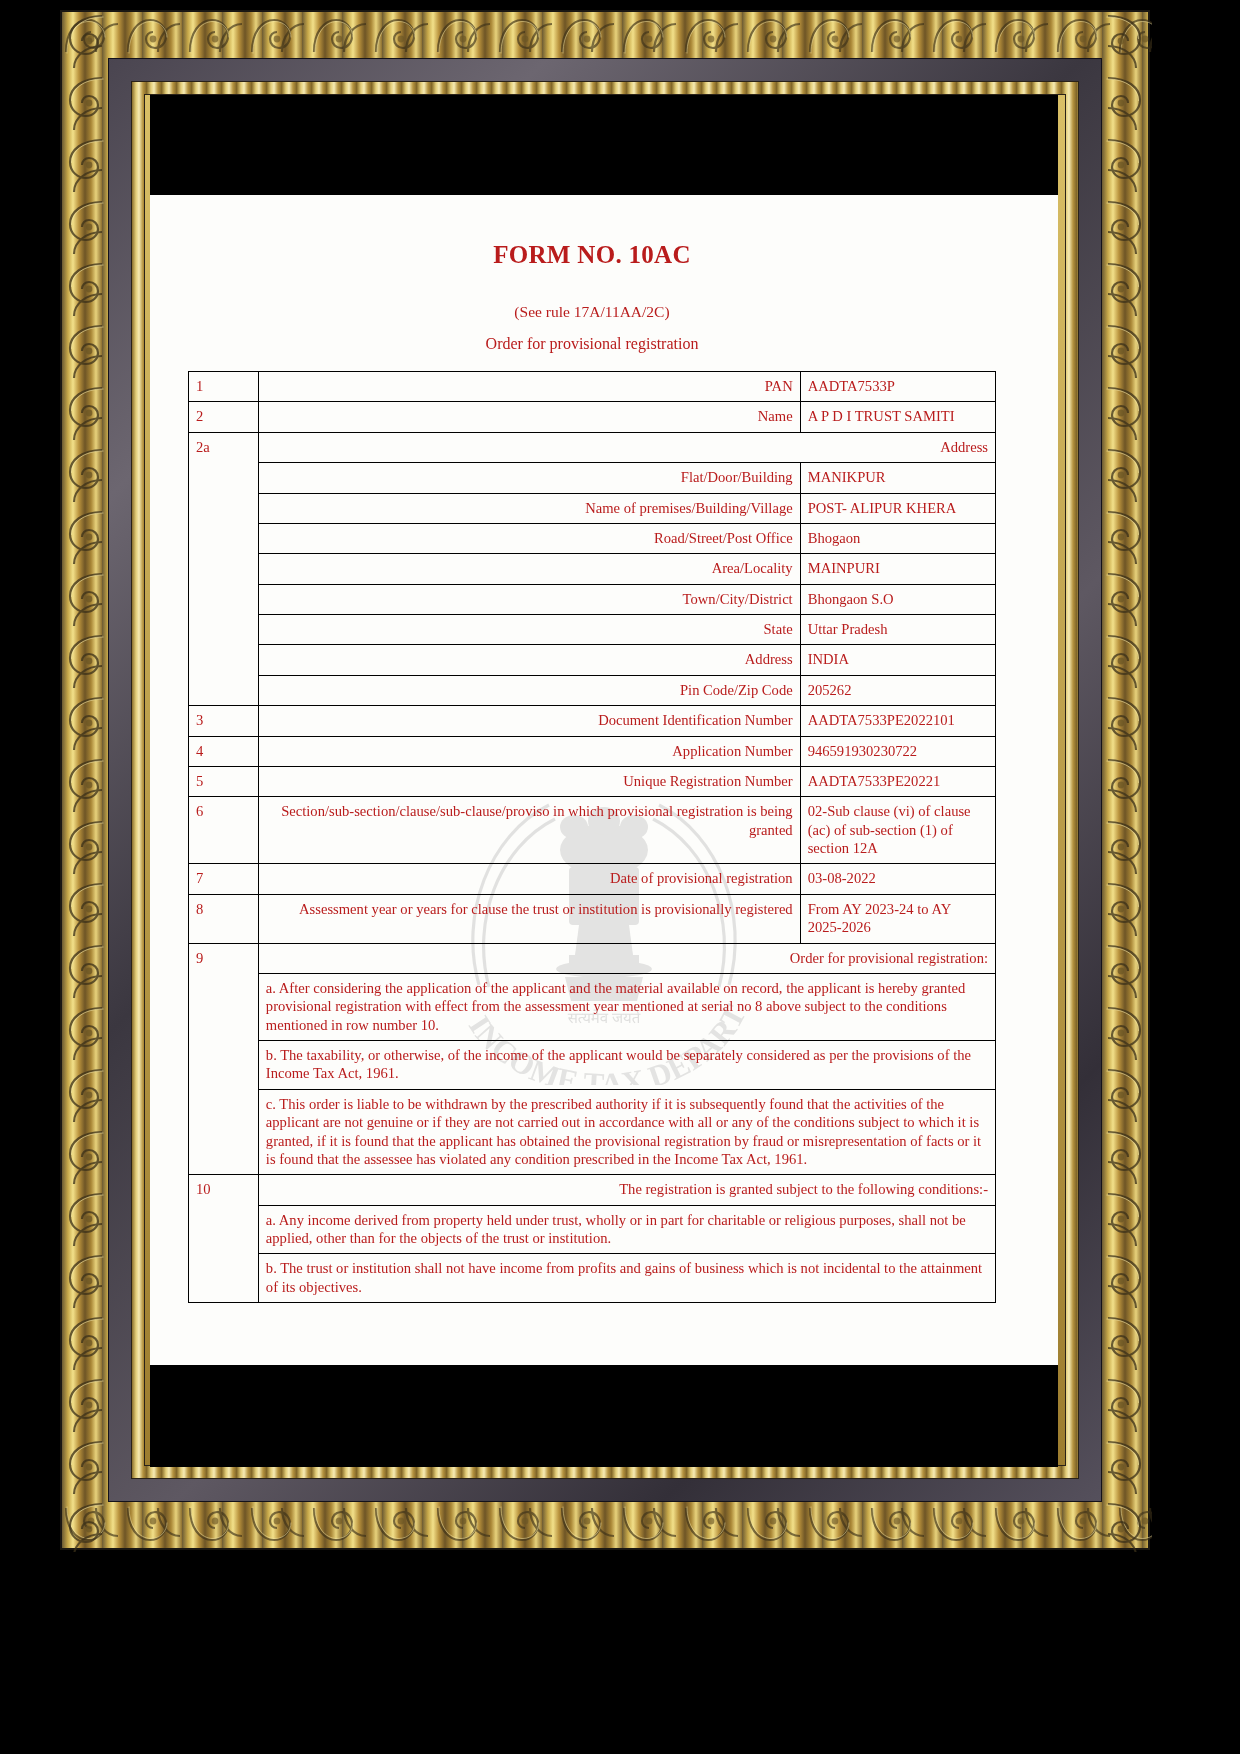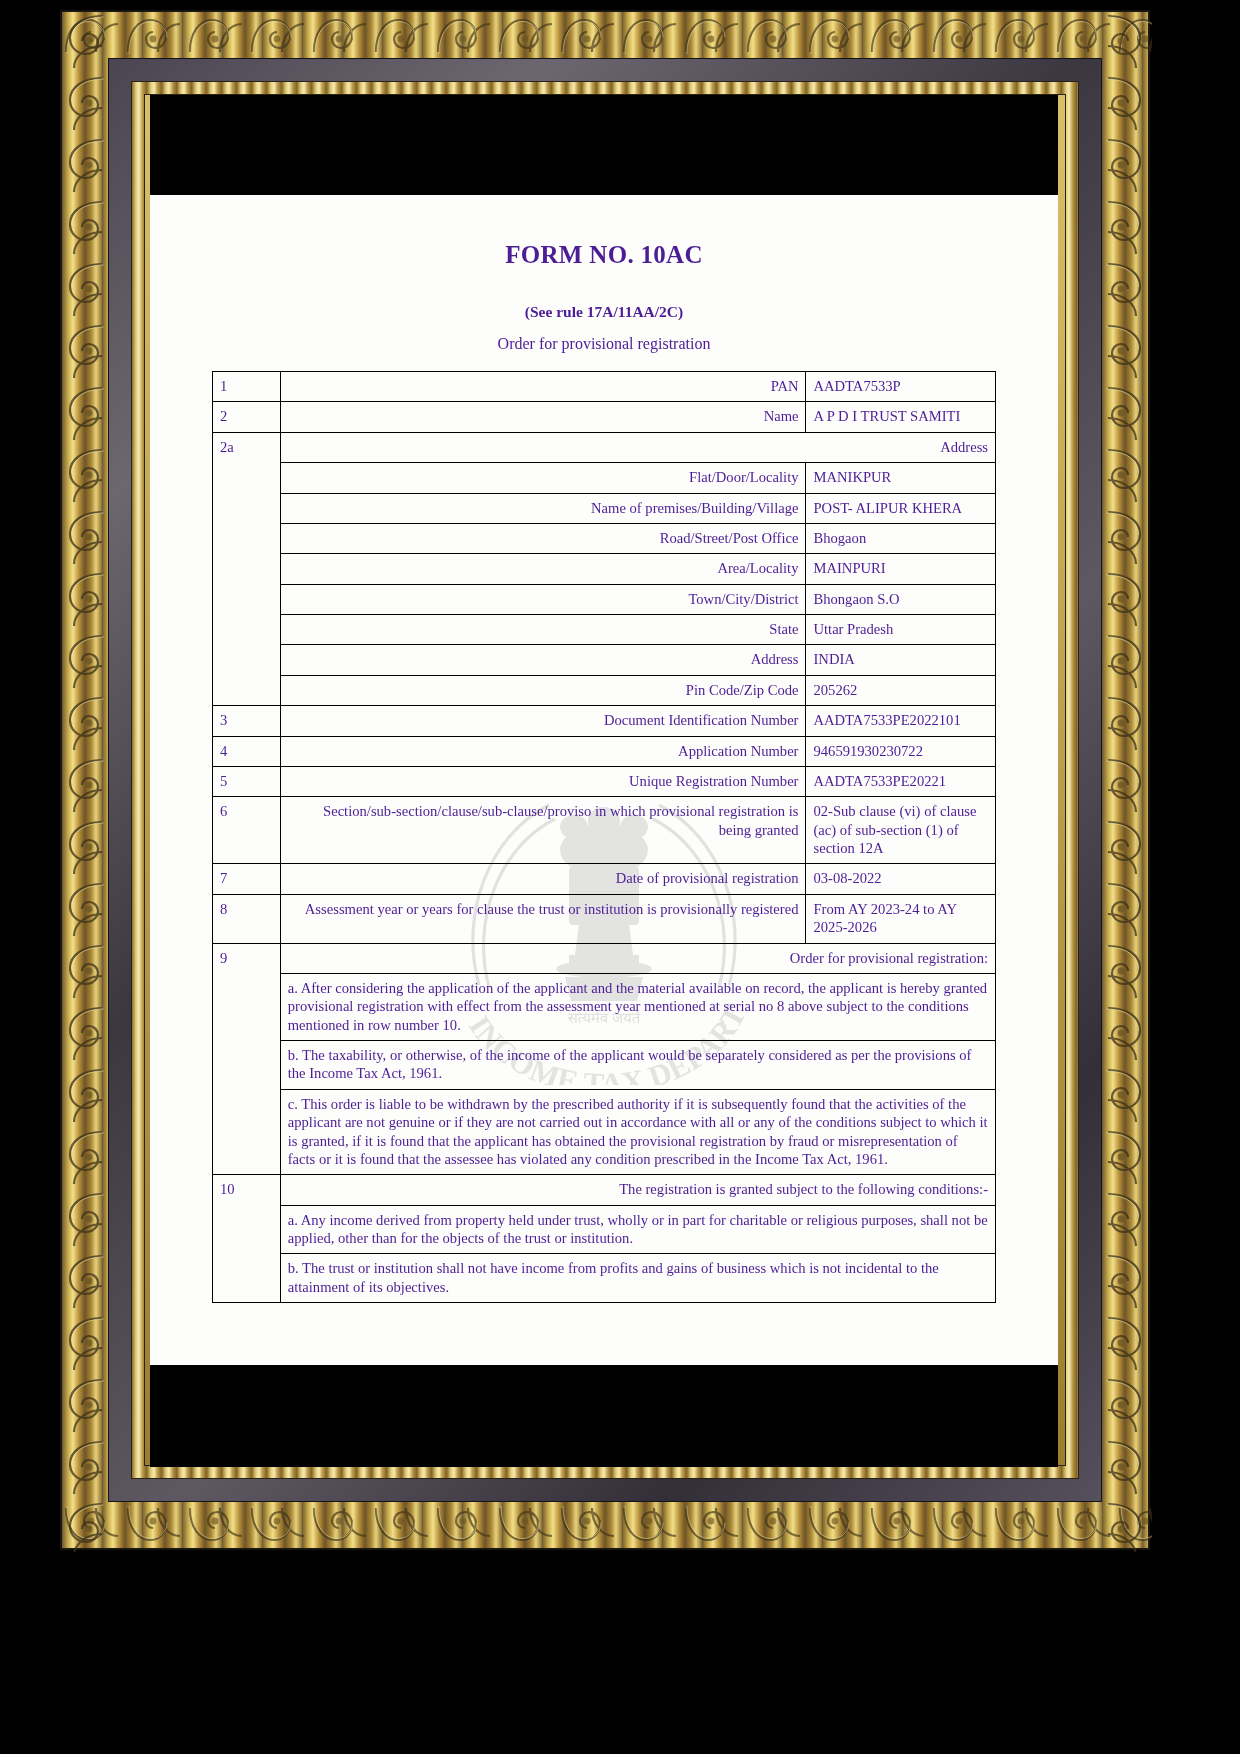--- a/index.html
+++ b/index.html
@@ -89,35 +89,34 @@
     width: 370px; height: 330px;
     opacity: .30;
     pointer-events: none;
     z-index: 1;
   }
 
   
   .doc {
     position: relative;
     z-index: 2;
-    padding: 46px 62px 0 62px;
-    color: #4c1d95;
+    padding: 46px 62px 0 38px;
+    color: #b91c1c;
   }
   .title {
     text-align: center;
     font-weight: bold;
     font-size: 25px;
     letter-spacing: .3px;
     margin: 0 0 34px 0;
   }
   .rule {
     text-align: center;
     font-size: 15.5px;
     margin: 0 0 14px 0;
-    font-weight: bold;
   }
   .subtitle {
     text-align: center;
     font-size: 16px;
     margin: 0 0 18px 0;
   }
 
   table.form {
     width: 100%;
     border-collapse: collapse;
@@ -245,21 +244,21 @@
             <td class="label">Name</td>
             <td class="value bold">A P D I TRUST SAMITI</td>
           </tr>
 
           <tr>
             <td class="sn" rowspan="9">2a</td>
             <td class="label" colspan="2">Address</td>
           </tr>
 
           <tr>
-            <td class="label">Flat/Door/Locality</td>
+            <td class="label">Flat/Door/Building</td>
             <td class="value bold">MANIKPUR</td>
           </tr>
           <tr>
             <td class="label">Name of premises/Building/Village</td>
             <td class="value bold">POST- ALIPUR KHERA</td>
           </tr>
           <tr>
             <td class="label">Road/Street/Post Office</td>
             <td class="value bold">Bhogaon</td>
           </tr>

